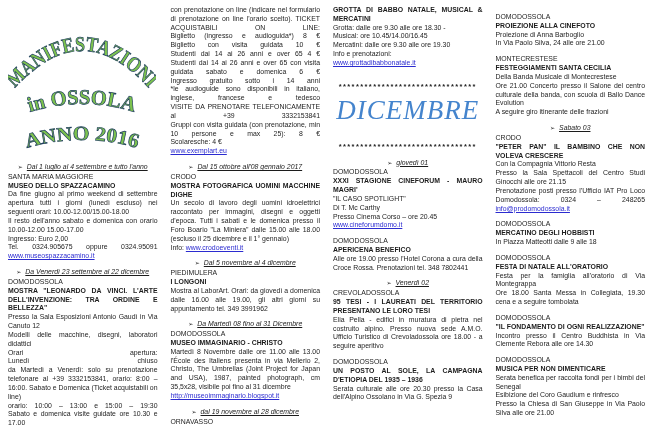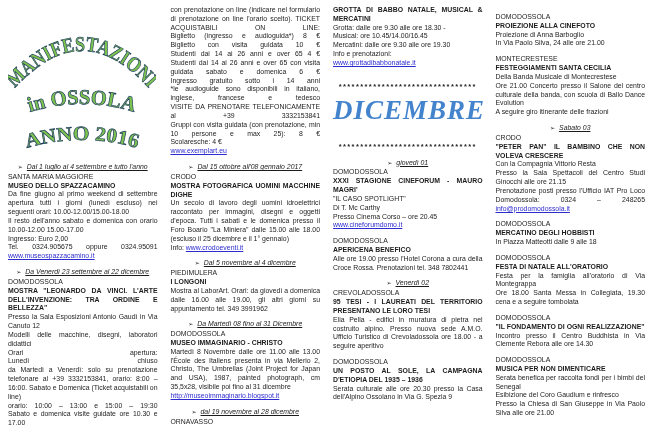--- a/index.html
+++ b/index.html
@@ -27,21 +27,21 @@
   a.link, .bodylink a{
     color:#2b2bd0;text-decoration:underline;cursor:pointer;
   }
   a.link{display:block;text-align:left;}
   .stars{
     margin-top:14px;text-align:center;font-weight:bold;font-size:7.5px;
     letter-spacing:1.4px;white-space:nowrap;overflow:hidden;
   }
   .month{
     text-align:center;margin:2px 0 1px 0;
-    font-family:"Liberation Serif",serif;font-weight:bold;font-style:italic;
+    font-family:"Liberation Serif",serif;font-weight:normal;font-style:italic;
     font-size:27px;letter-spacing:1px;color:#4484cd;
   }
   .logo-svg text{
     font-family:"Liberation Serif",serif;font-weight:bold;
     fill:#7cc24e;stroke:#1e3b5f;stroke-width:0.7px;
   }
 </style>
 </head>
 <body>
 

